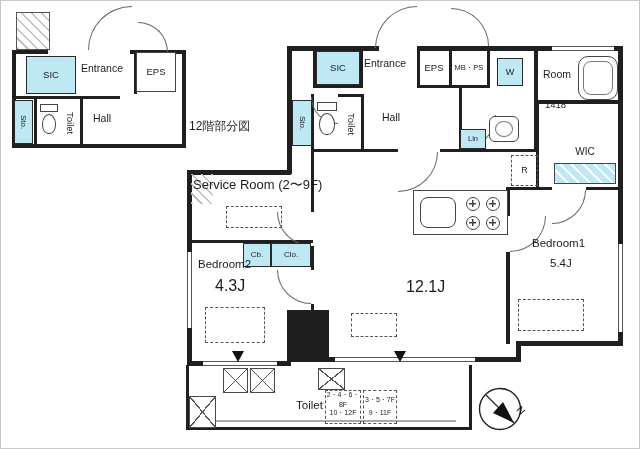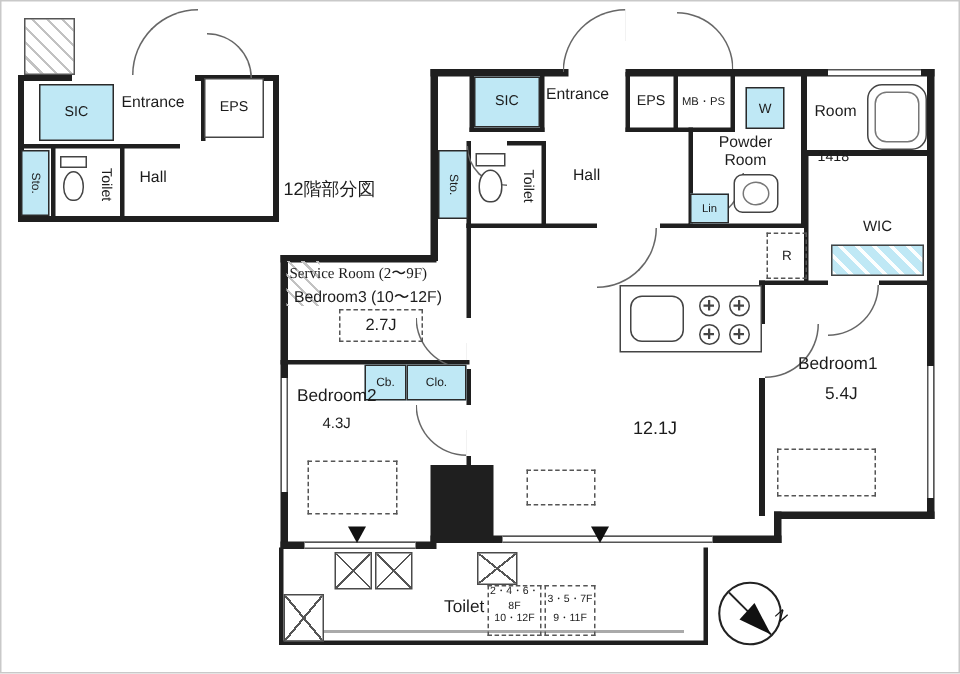--- a/index.html
+++ b/index.html
@@ -184,37 +184,34 @@
     <path d="M10 11 L38 39" stroke="#222" stroke-width="1.2" fill="none"></path>
     <path d="M38 39 L17 29 L27 18 Z" fill="#111"></path>
     <text x="40" y="26" font-size="10" transform="rotate(48 40 26)" fill="#111">N</text>
   </svg>
 
   <div class="lbl ctr sm" style="left:316px;top:51px;width:44px;height:34px;">SIC</div>
   <div class="lbl" style="left:364px;top:57px;font-size:10.5px;">Entrance</div>
   <div class="lbl ctr" style="left:418px;top:54px;width:32px;height:28px;font-size:9.5px;">EPS</div>
   <div class="lbl ctr" style="left:450px;top:54px;width:38px;height:28px;font-size:7.5px;">MB・PS</div>
   <div class="lbl ctr" style="left:497px;top:58px;width:26px;height:28px;font-size:9px;">W</div>
-  <div class="lbl wrap" style="left:470px;top:89px;width:54px;font-size:10.5px;">Powder Room</div>
   <div class="lbl" style="left:543px;top:68px;font-size:10.5px;">Room</div>
   <div class="lbl" style="left:545px;top:99px;font-size:9.5px;">1418</div>
   <div class="lbl vert xs" style="left:293px;top:102px;width:18px;height:42px;">Sto.</div>
   <div class="lbl vert sm" style="left:343px;top:100px;width:17px;height:48px;">Toilet</div>
   <div class="lbl" style="left:382px;top:111px;font-size:10.5px;">Hall</div>
   <div class="lbl ctr" style="left:460px;top:129px;width:26px;height:20px;font-size:7.5px;">Lin</div>
   <div class="lbl ctr" style="left:511px;top:155px;width:27px;height:31px;font-size:9px;">R</div>
   <div class="lbl ctr" style="left:558px;top:145px;width:54px;height:14px;font-size:10px;">WIC</div>
-  <div class="lbl" style="left:193px;top:177px;font-size:10px;font-family:Liberation Serif, serif;">Service Room (2〜9F)</div>
-  <div class="lbl" style="left:196px;top:192px;font-size:10.5px;">Bedroom3 (10〜12F)</div>
-  <div class="lbl ctr" style="left:226px;top:206px;width:56px;height:22px;font-size:11px;">2.7J</div>
+  <div class="lbl" style="left:193px;top:177px;font-size:13px;">Service Room (2〜9F)</div>
   <div class="lbl ctr" style="left:243px;top:243px;width:28px;height:24px;font-size:8px;">Cb.</div>
   <div class="lbl ctr" style="left:271px;top:243px;width:40px;height:24px;font-size:8px;">Clo.</div>
   <div class="lbl" style="left:198px;top:258px;font-size:11.5px;">Bedroom2</div>
-  <div class="lbl" style="left:215px;top:277px;font-size:10px;">4.3J</div>
-  <div class="lbl" style="left:422px;top:278px;font-size:12px;">12.1J</div>
+  <div class="lbl" style="left:215px;top:277px;font-size:16px;">4.3J</div>
+  <div class="lbl" style="left:406px;top:278px;font-size:16px;">12.1J</div>
   <div class="lbl" style="left:532px;top:237px;font-size:11.5px;">Bedroom1</div>
   <div class="lbl" style="left:550px;top:257px;font-size:11.5px;">5.4J</div>
   <div class="lbl" style="left:296px;top:399px;font-size:11.5px;">Toilet</div>
 
   <div class="lbl tiny ctr wrap" style="left:326px;top:393px;width:34px;height:13px;">2・4・6・8F</div>
   <div class="lbl tiny ctr wrap" style="left:326px;top:406px;width:34px;height:13px;">10・12F</div>
   <div class="lbl tiny ctr wrap" style="left:364px;top:393px;width:32px;height:13px;">3・5・7F</div>
   <div class="lbl tiny ctr wrap" style="left:364px;top:406px;width:32px;height:13px;">9・11F</div>
 
 </div>

